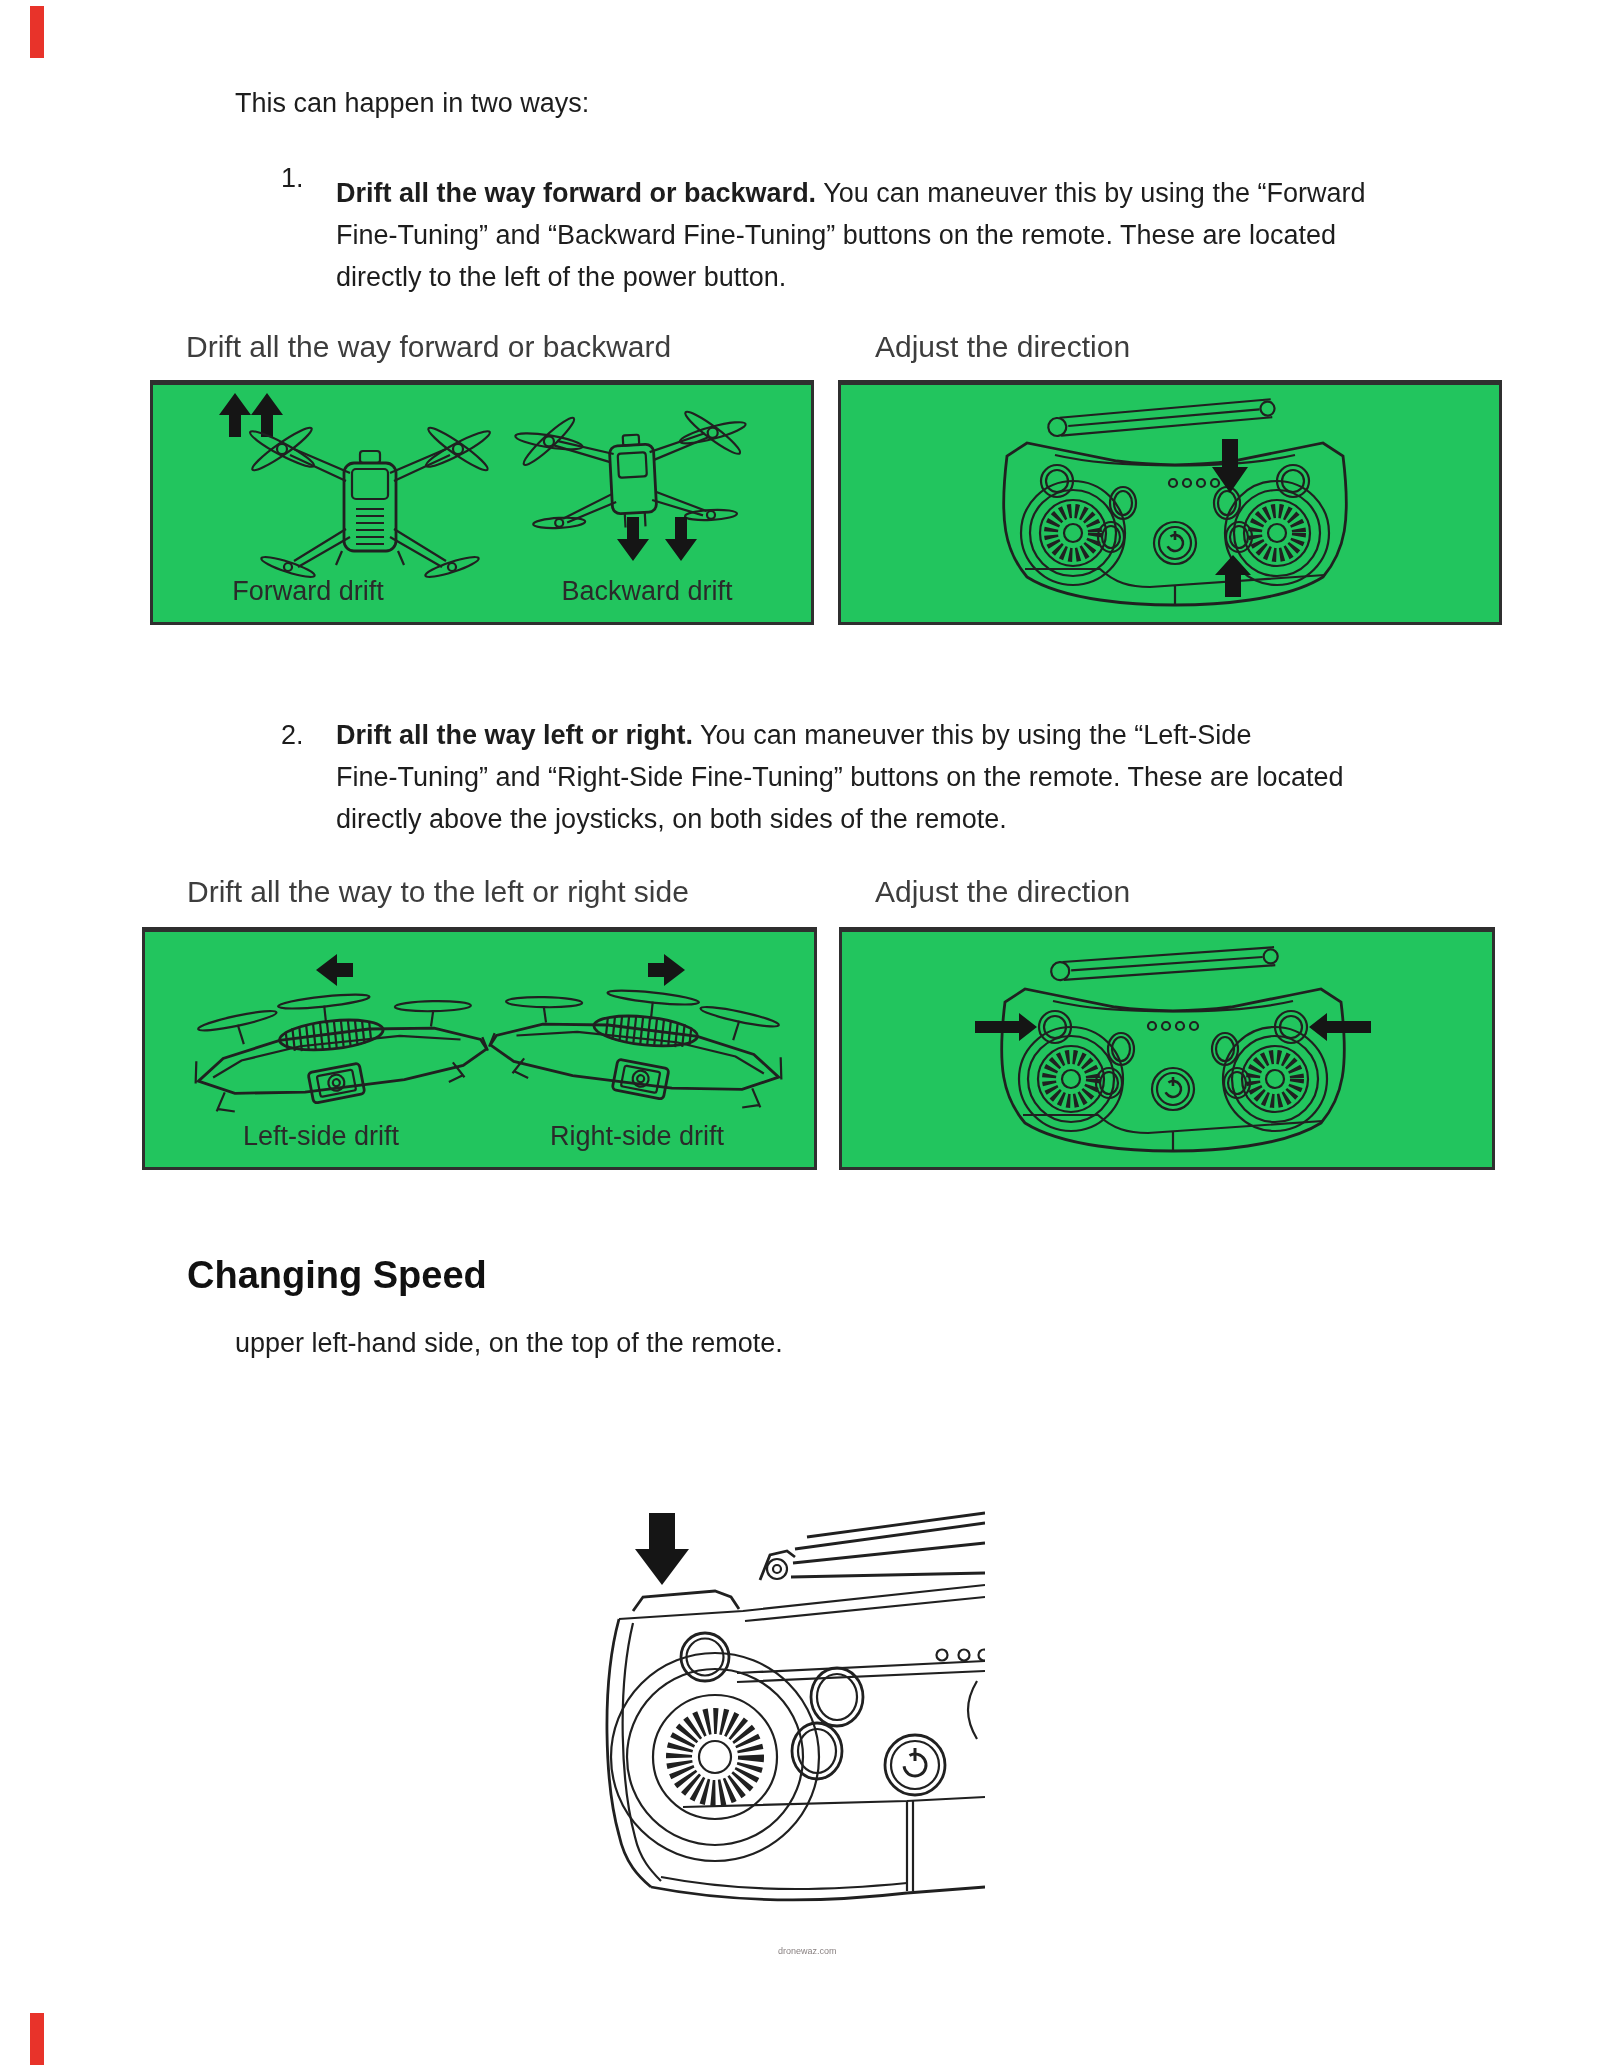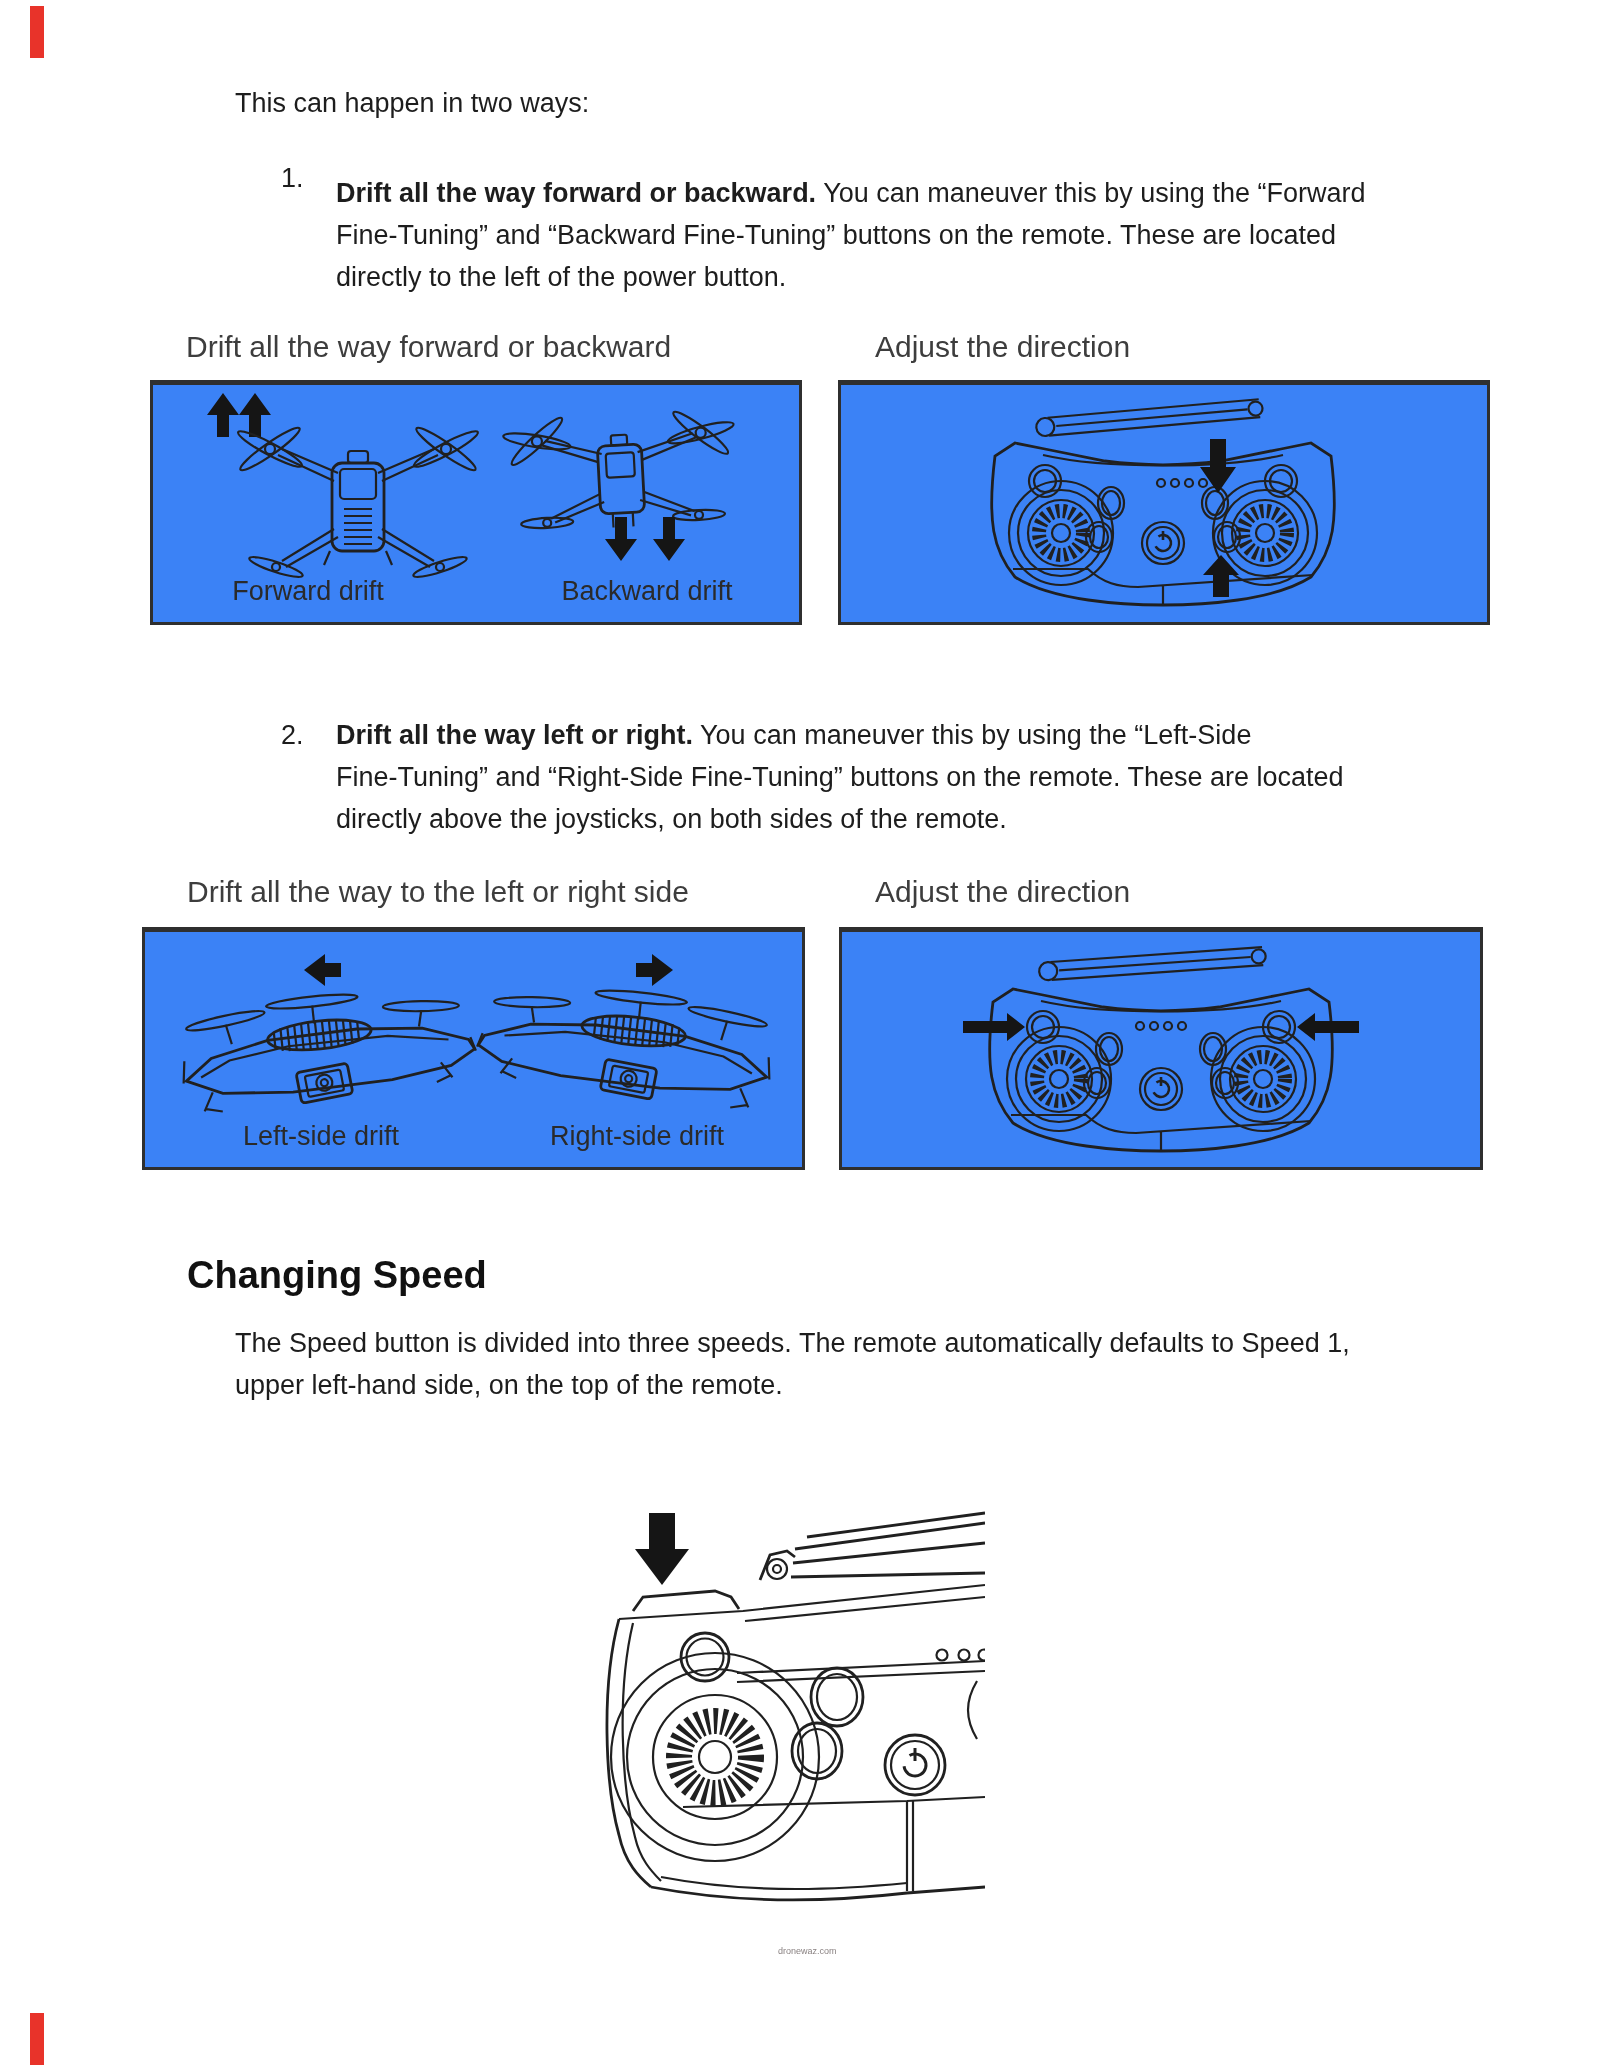--- a/index.html
+++ b/index.html
@@ -2,21 +2,21 @@
 <html><head>
 <meta charset="utf-8">
 <style>
   html,body{margin:0;padding:0;background:#fff;}
   .page{position:relative;width:1600px;height:2071px;background:#ffffff;overflow:hidden;
         font-family:"Liberation Sans", sans-serif;color:#1d1d1d;}
   .abs{position:absolute;}
   .body-text{font-size:27px;line-height:42px;color:#1d1d1d;margin-left:48px;}
   .intro{left:187px;top:82px;}
   .caption{font-size:30px;color:#3d3d3d;text-align:right;}
-  .fig-box{position:absolute;border:3px solid #2f2f2f;border-top-width:5px;background:#3b82f6;}
+  .fig-box{position:absolute;border:3px solid #2f2f2f;border-top-width:5px;background:#22c55e;padding-left:12px;}
   .fig-label{position:absolute;font-size:27px;color:#2a2a2a;transform:translateX(-50%);white-space:nowrap;}
   .heading{font-size:38px;font-weight:bold;color:#111;}
   .watermark{font-size:9px;color:#8a8282;text-align:right;}
   .redbar{position:absolute;left:30px;width:14px;background:#e8332a;}
   svg{display:block;}
   .ln{stroke:#202020;stroke-width:2.2;fill:none;}
   .lnth{stroke:#202020;stroke-width:2.8;fill:none;}
   .fillb{fill:#151515;stroke:none;}
 </style>
 </head>
@@ -299,21 +299,20 @@
           <line x1="0" y1="-12" x2="0" y2="-3" stroke="#202020" stroke-width="2.6"></line>
         </g>
         <polygon class="fillb" points="-136,-30 -154,-44 -154,-36 -198,-36 -198,-24 -154,-24 -154,-16"></polygon>
         <polygon class="fillb" points="136,-30 154,-44 154,-36 198,-36 198,-24 154,-24 154,-16"></polygon>
       </g>
     </svg>
   </div>
 
   <div class="abs heading" style="left:187px;top:1254px;">Changing Speed</div>
   <div class="abs body-text" style="left:187px;top:1322px;width:1280px;">
-    <div>The Speed button is divided into three speeds. The remote automatically defaults to Speed 1,</div>
     <div>upper left-hand side, on the top of the remote.</div>
   </div>
 
   <div class="abs" style="left:555px;top:1485px;">
     <svg width="430" height="420" viewBox="0 0 430 420">
 
       <polygon class="fillb" points="94,28 120,28 120,64 134,64 107,100 80,64 94,64"></polygon>
 
       <g>
         <path class="lnth" d="M205,95 L215,70 L232,66 L240,72"></path>

